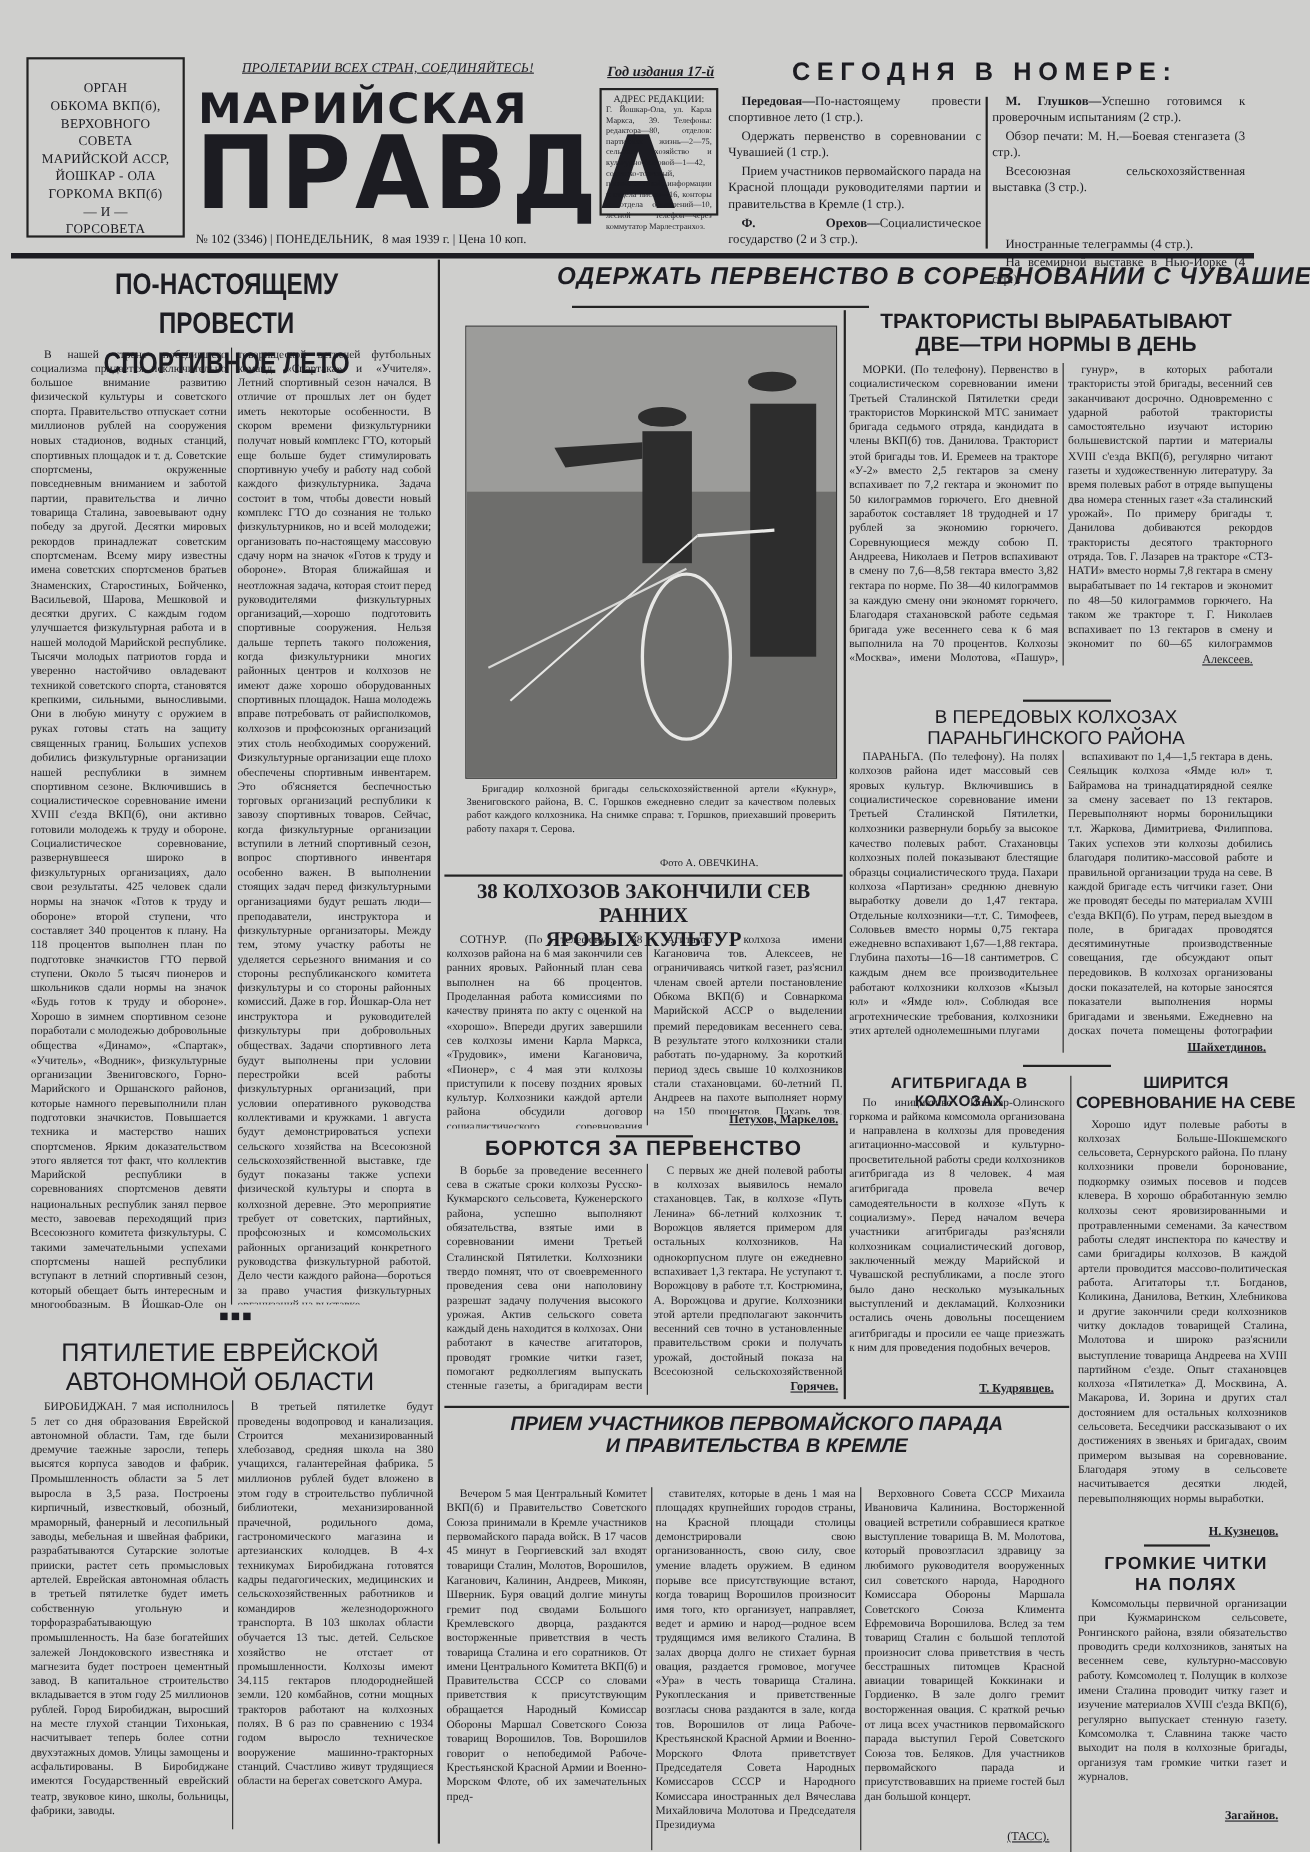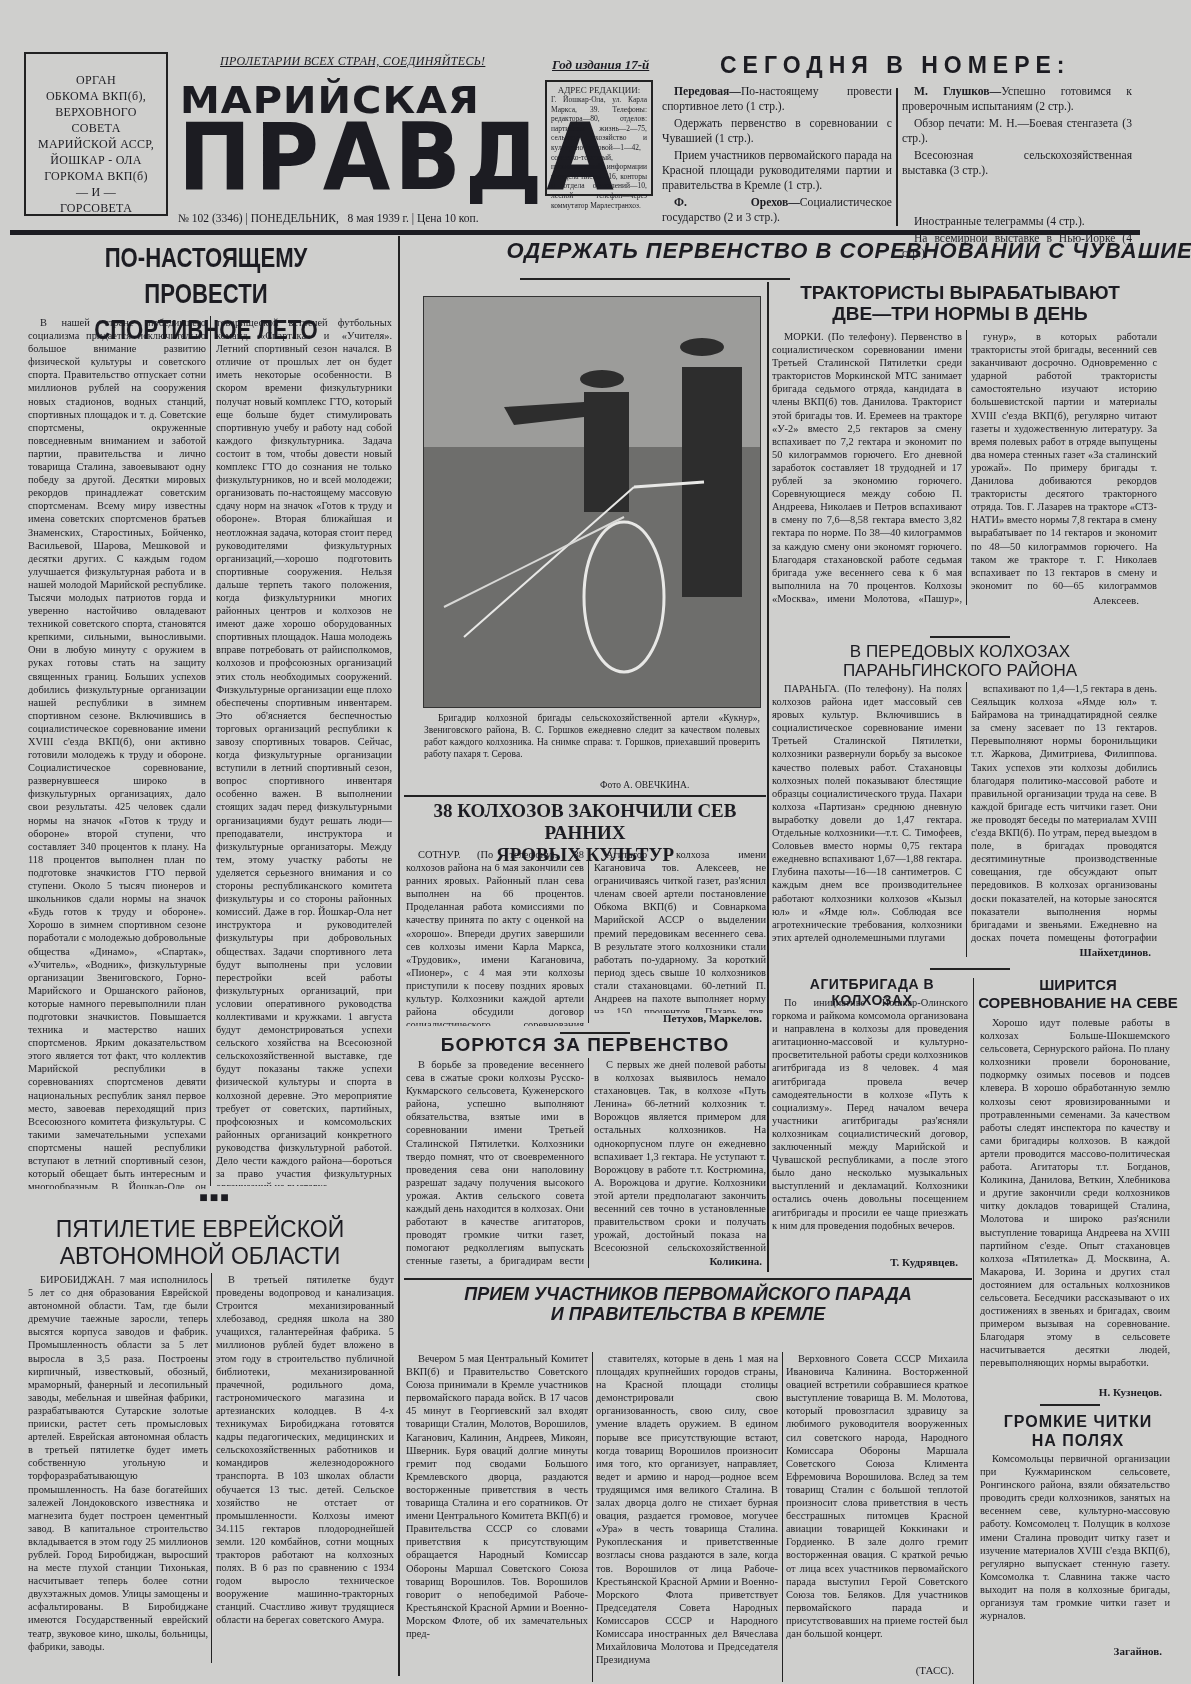--- a/index.html
+++ b/index.html
@@ -12,21 +12,21 @@
   .txt{font-size:10.4px;line-height:13.1px;text-align:justify;font-family:"Liberation Serif",serif;}
   .cond{font-family:"Liberation Sans","DejaVu Sans",sans-serif;font-weight:bold;transform-origin:center top;}
   .center{text-align:center;}
   .organ{font-size:12px;line-height:16px;text-align:center;letter-spacing:.3px;}
   .motto{font-size:12px;font-style:italic;text-decoration:underline;letter-spacing:.3px;}
   .photo{background:
      radial-gradient(ellipse at 62% 30%, #2a2a2a 0 10%, transparent 11%),
      radial-gradient(ellipse at 82% 18%, #1d1d1d 0 9%, transparent 10%),
      linear-gradient(180deg,#bdbdbb 0%,#8e8e8c 35%,#5a5a58 100%);
      border:1px solid #333;overflow:hidden;}
-  .sig{font-size:11px;font-weight:bold;text-align:right;}
+  .sig{font-size:11px;font-weight:bold;text-align:right;text-decoration:underline;}
   .cap{font-size:9.5px;line-height:12px;text-align:justify;}
   .dots{letter-spacing:2px;font-size:14px;}
 </style>
 </head>
 <body>
 
 <div class="abs box" style="left:24px;top:52px;width:140px;height:160px;">
   <div id="organ-list" class="organ" style="padding-top:18px;">
       <div>ОРГАН</div>
       <div>ОБКОМА ВКП(б),</div>
@@ -127,21 +127,21 @@
 <div class="abs txt" style="left:406px;top:848px;width:178px;height:178px;overflow:hidden;text-indent:12px;">СОТНУР. (По телефону). 38 колхозов района на 6 мая закончили сев ранних яровых. Районный план сева выполнен на 66 процентов. Проделанная работа комиссиями по качеству принята по акту с оценкой на «хорошо». Впереди других завершили сев колхозы имени Карла Маркса, «Трудовик», имени Кагановича, «Пионер», с 4 мая эти колхозы приступили к посеву поздних яровых культур. Колхозники каждой артели района обсудили договор социалистического соревнования нашей республики с Чувашией.</div>
 <div class="vrule" style="left:588px;top:848px;height:175px;width:1px;"></div>
 <div class="abs txt" style="left:594px;top:848px;width:172px;height:165px;overflow:hidden;text-indent:12px;">Агитатор колхоза имени Кагановича тов. Алексеев, не ограничиваясь читкой газет, раз'яснил членам своей артели постановление Обкома ВКП(б) и Совнаркома Марийской АССР о выделении премий передовикам весеннего сева. В результате этого колхозники стали работать по-ударному. За короткий период здесь свыше 10 колхозников стали стахановцами. 60-летний П. Андреев на пахоте выполняет норму на 150 процентов. Пахарь тов. Логинов однолемешным плугом вспахивает по 1,3—1,5 гектара в день.</div>
 <div class="abs sig" style="left:594px;top:1012px;width:168px;">Петухов, Маркелов.</div>
 <div class="hrule" style="left:560px;top:1032px;width:70px;"></div>
 
 <div class="abs center cond" style="left:404px;top:1034px;width:362px;font-size:19px;letter-spacing:1px;">БОРЮТСЯ ЗА ПЕРВЕНСТВО</div>
 <div class="abs txt" style="left:406px;top:1058px;width:178px;height:210px;overflow:hidden;text-indent:12px;">В борьбе за проведение весеннего сева в сжатые сроки колхозы Русско-Кукмарского сельсовета, Куженерского района, успешно выполняют обязательства, взятые ими в соревновании имени Третьей Сталинской Пятилетки. Колхозники твердо помнят, что от своевременного проведения сева они наполовину разрешат задачу получения высокого урожая. Актив сельского совета каждый день находится в колхозах. Они работают в качестве агитаторов, проводят громкие читки газет, помогают редколлегиям выпускать стенные газеты, а бригадирам вести учет социалистического соревнования.</div>
 <div class="vrule" style="left:588px;top:1058px;height:210px;width:1px;"></div>
 <div class="abs txt" style="left:594px;top:1058px;width:172px;height:195px;overflow:hidden;text-indent:12px;">С первых же дней полевой работы в колхозах выявилось немало стахановцев. Так, в колхозе «Путь Ленина» 66-летний колхозник т. Ворожцов является примером для остальных колхозников. На однокорпусном плуге он ежедневно вспахивает 1,3 гектара. Не уступают т. Ворожцову в работе т.т. Кострюмина, А. Ворожцова и другие. Колхозники этой артели предполагают закончить весенний сев точно в установленные правительством сроки и получать урожай, достойный показа на Всесоюзной сельскохозяйственной выставке.</div>
-<div class="abs sig" style="left:594px;top:1255px;width:168px;">Коликина.</div>
+<div class="abs sig" style="left:594px;top:1255px;width:168px;">Горячев.</div>
 
 <div class="vrule" style="left:767px;top:282px;height:990px;"></div>
 
 <div class="abs center cond" style="left:770px;top:282px;width:380px;font-size:19px;line-height:21px;">
   <div>ТРАКТОРИСТЫ ВЫРАБАТЫВАЮТ</div>
   <div>ДВЕ—ТРИ НОРМЫ В ДЕНЬ</div>
 </div>
 <div class="abs txt" style="left:772px;top:330px;width:190px;height:275px;overflow:hidden;text-indent:12px;">МОРКИ. (По телефону). Первенство в социалистическом соревновании имени Третьей Сталинской Пятилетки среди трактористов Моркинской МТС занимает бригада седьмого отряда, кандидата в члены ВКП(б) тов. Данилова. Тракторист этой бригады тов. И. Еремеев на тракторе «У-2» вместо 2,5 гектаров за смену вспахивает по 7,2 гектара и экономит по 50 килограммов горючего. Его дневной заработок составляет 18 трудодней и 17 рублей за экономию горючего. Соревнующиеся между собою П. Андреева, Николаев и Петров вспахивают в смену по 7,6—8,58 гектара вместо 3,82 гектара по норме. По 38—40 килограммов за каждую смену они экономят горючего. Благодаря стахановской работе седьмая бригада уже весеннего сева к 6 мая выполнила на 70 процентов. Колхозы «Москва», имени Молотова, «Пашур», «Ку-</div>
 <div class="vrule" style="left:966px;top:330px;height:275px;width:1px;"></div>
 <div class="abs txt" style="left:971px;top:330px;width:186px;height:262px;overflow:hidden;text-indent:12px;">гунур», в которых работали трактористы этой бригады, весенний сев заканчивают досрочно. Одновременно с ударной работой трактористы самостоятельно изучают историю большевистской партии и материалы XVIII с'езда ВКП(б), регулярно читают газеты и художественную литературу. За время полевых работ в отряде выпущены два номера стенных газет «За сталинский урожай». По примеру бригады т. Данилова добиваются рекордов трактористы десятого тракторного отряда. Тов. Г. Лазарев на тракторе «СТЗ-НАТИ» вместо нормы 7,8 гектара в смену вырабатывает по 14 гектаров и экономит по 48—50 килограммов горючего. На таком же тракторе т. Г. Николаев вспахивает по 13 гектаров в смену и экономит по 60—65 килограммов горючего.</div>

